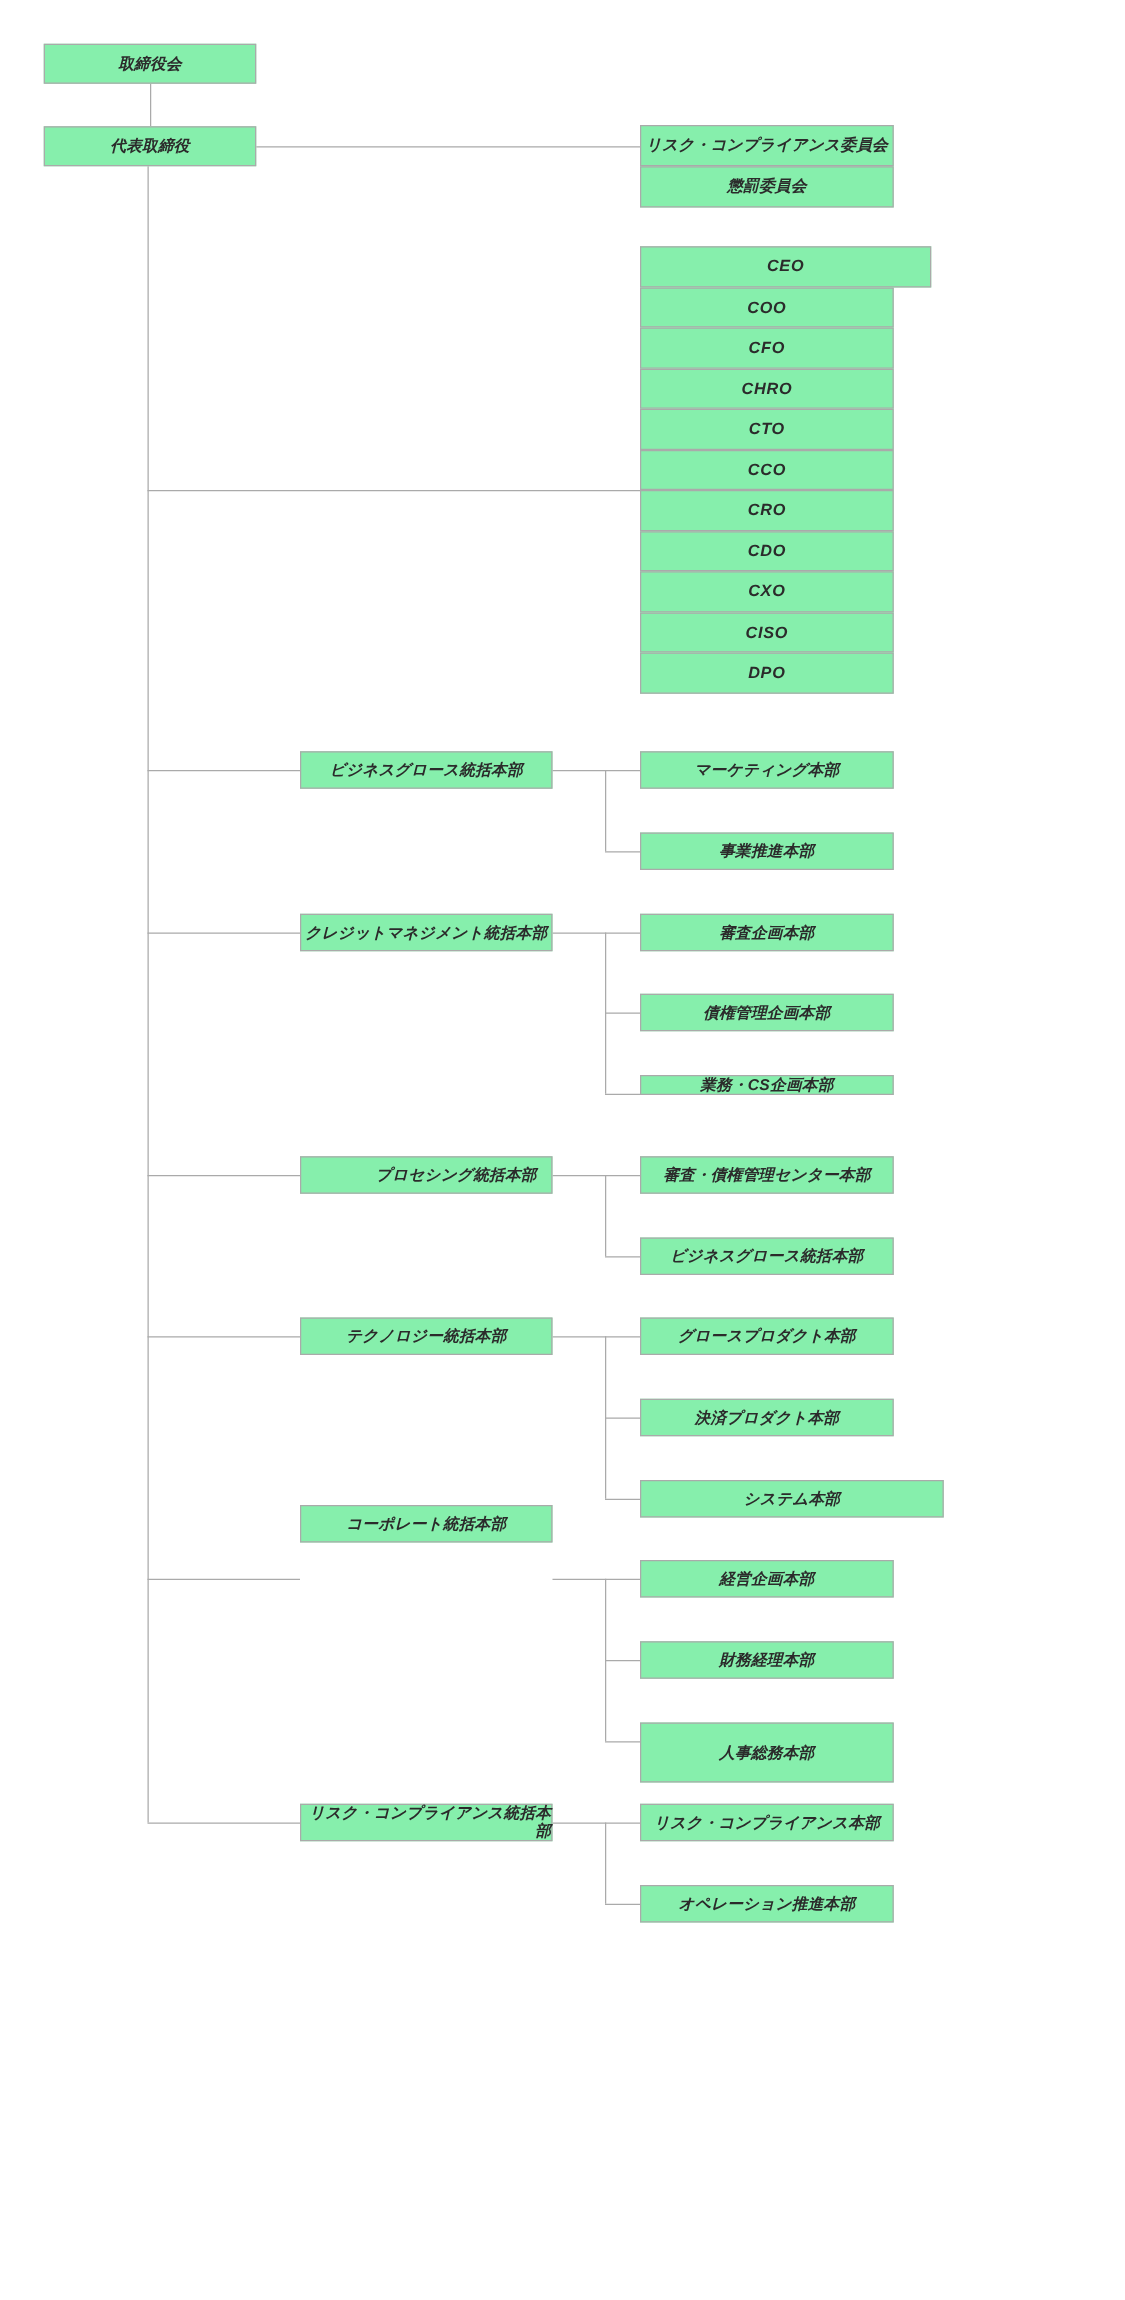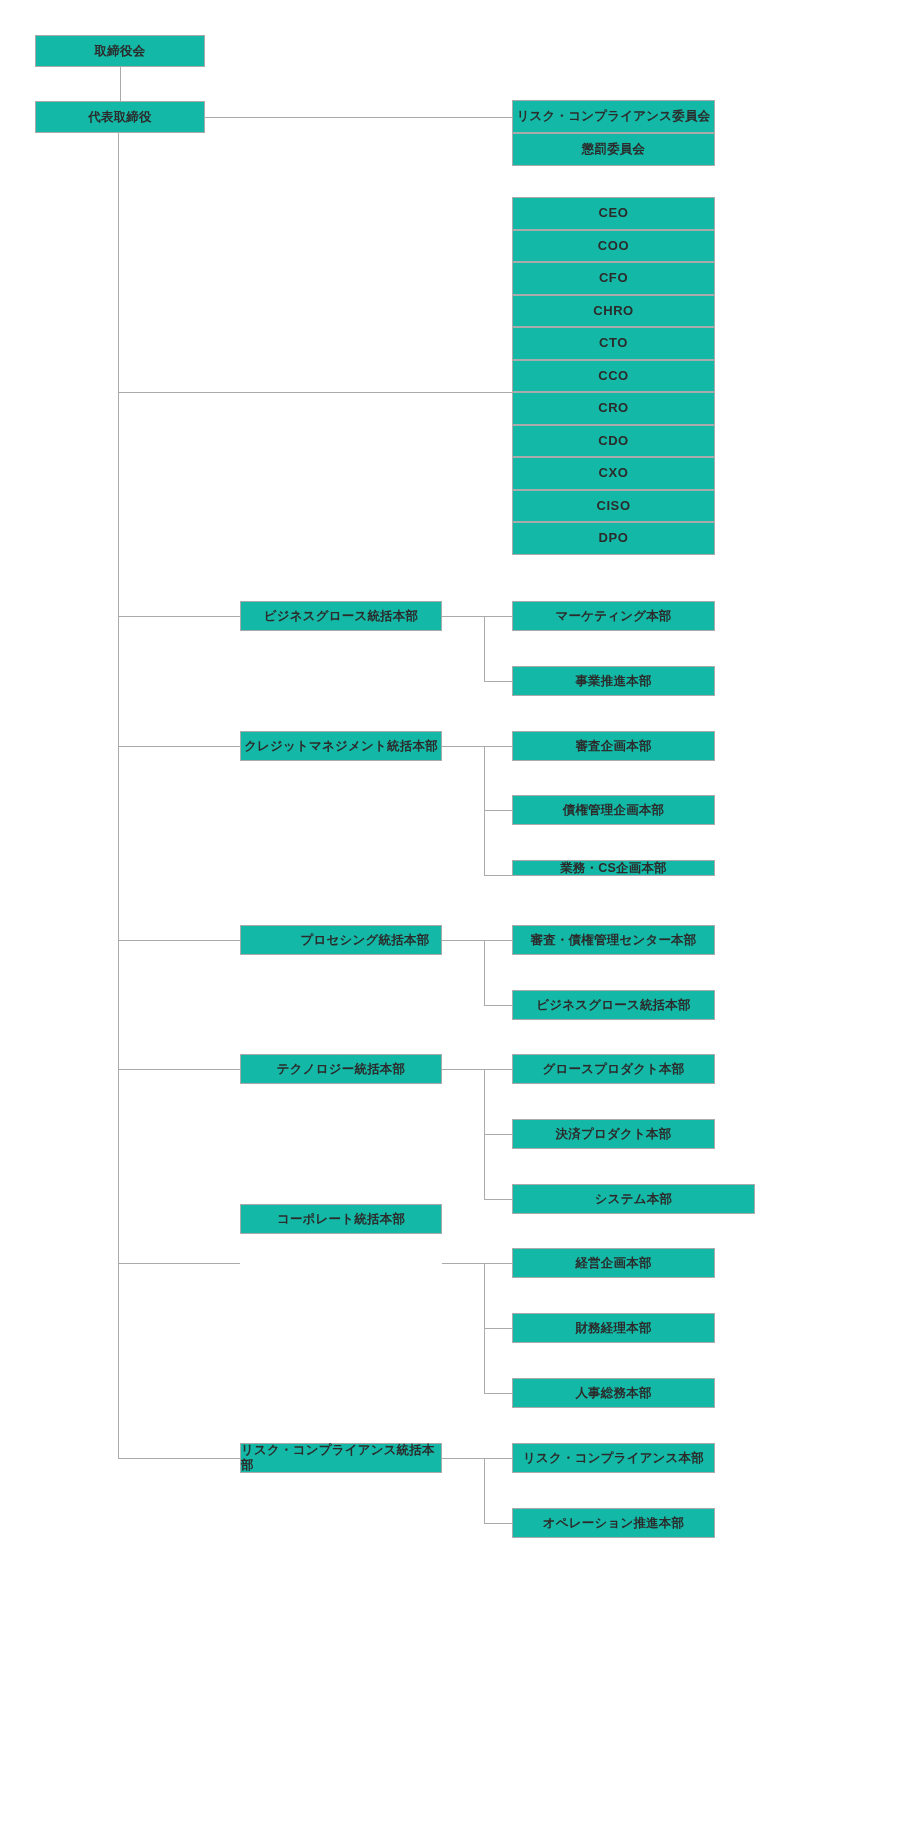--- a/index.html
+++ b/index.html
@@ -15,52 +15,53 @@
     overflow: hidden;
   }
   #chart {
     position: relative;
     width: 900px;
     height: 1840px;
   }
   .node {
     position: absolute;
     border: 1px solid #aaaaaa;
-    background: #14b8a6;
+    background: #86efac;
     display: flex;
     align-items: center;
     justify-content: center;
-    text-align: left;
+    text-align: right;
     color: #2b2b2b;
     font-weight: bold;
     font-size: 12.5px;
     letter-spacing: 0.2px;
     line-height: 1.2;
     z-index: 2;
+    font-style: italic;
   }
   .node.latin { font-size: 13px; letter-spacing: 0.6px; }
   .line {
     position: absolute;
     background: #aaaaaa;
     z-index: 1;
   }
   .line.h { height: 1px; }
   .line.v { width: 1px; }
 </style>
 </head>
 <body>
 
 <div id="chart">
     <div class="node" style="left: 35px; top: 35px; width: 170px; height: 32px;">取締役会</div>
     <div class="node" style="left: 35px; top: 101px; width: 170px; height: 32px;">代表取締役</div>
     <div class="line v" style="left: 120px; top: 67px; height: 34px;"></div>
     <div class="node" style="left: 512px; top: 100px; width: 203px; height: 33px;">リスク・コンプライアンス委員会</div>
     <div class="node" style="left: 512px; top: 133px; width: 203px; height: 33px;">懲罰委員会</div>
     <div class="line h" style="left: 205px; top: 117px; width: 307px;"></div>
-    <div class="node latin" style="left: 512px; top: 197px; width: 203px; height: 32.5px;">CEO</div>
+    <div class="node latin" style="left: 512px; top: 197px; width: 233px; height: 32.5px;">CEO</div>
     <div class="node latin" style="left: 512px; top: 229.5px; width: 203px; height: 32.5px;">COO</div>
     <div class="node latin" style="left: 512px; top: 262px; width: 203px; height: 32.5px;">CFO</div>
     <div class="node latin" style="left: 512px; top: 294.5px; width: 203px; height: 32.5px;">CHRO</div>
     <div class="node latin" style="left: 512px; top: 327px; width: 203px; height: 32.5px;">CTO</div>
     <div class="node latin" style="left: 512px; top: 359.5px; width: 203px; height: 32.5px;">CCO</div>
     <div class="node latin" style="left: 512px; top: 392px; width: 203px; height: 32.5px;">CRO</div>
     <div class="node latin" style="left: 512px; top: 424.5px; width: 203px; height: 32.5px;">CDO</div>
     <div class="node latin" style="left: 512px; top: 457px; width: 203px; height: 32.5px;">CXO</div>
     <div class="node latin" style="left: 512px; top: 489.5px; width: 203px; height: 32.5px;">CISO</div>
     <div class="node latin" style="left: 512px; top: 522px; width: 203px; height: 32.5px;">DPO</div>
@@ -103,21 +104,21 @@
     <div class="node" style="left: 512px; top: 1184px; width: 243px; height: 30px;">システム本部</div>
     <div class="line h" style="left: 484px; top: 1199px; width: 28px;"></div>
     <div class="node" style="left: 240px; top: 1204px; width: 202px; height: 30px;">コーポレート統括本部</div>
     <div class="line h" style="left: 118px; top: 1263px; width: 122px;"></div>
     <div class="line h" style="left: 442px; top: 1263px; width: 42px;"></div>
     <div class="line v" style="left: 484px; top: 1263px; height: 130px;"></div>
     <div class="node" style="left: 512px; top: 1248px; width: 203px; height: 30px;">経営企画本部</div>
     <div class="line h" style="left: 484px; top: 1263px; width: 28px;"></div>
     <div class="node" style="left: 512px; top: 1313px; width: 203px; height: 30px;">財務経理本部</div>
     <div class="line h" style="left: 484px; top: 1328px; width: 28px;"></div>
-    <div class="node" style="left: 512px; top: 1378px; width: 203px; height: 30px;">人事総務本部</div>
+    <div class="node" style="left: 512px; top: 1378px; width: 203px; height: 48px;">人事総務本部</div>
     <div class="line h" style="left: 484px; top: 1393px; width: 28px;"></div>
     <div class="node" style="left: 240px; top: 1443px; width: 202px; height: 30px;">リスク・コンプライアンス統括本部</div>
     <div class="line h" style="left: 118px; top: 1458px; width: 122px;"></div>
     <div class="line h" style="left: 442px; top: 1458px; width: 42px;"></div>
     <div class="line v" style="left: 484px; top: 1458px; height: 65px;"></div>
     <div class="node" style="left: 512px; top: 1443px; width: 203px; height: 30px;">リスク・コンプライアンス本部</div>
     <div class="line h" style="left: 484px; top: 1458px; width: 28px;"></div>
     <div class="node" style="left: 512px; top: 1508px; width: 203px; height: 30px;">オペレーション推進本部</div>
     <div class="line h" style="left: 484px; top: 1523px; width: 28px;"></div>
   </div>

